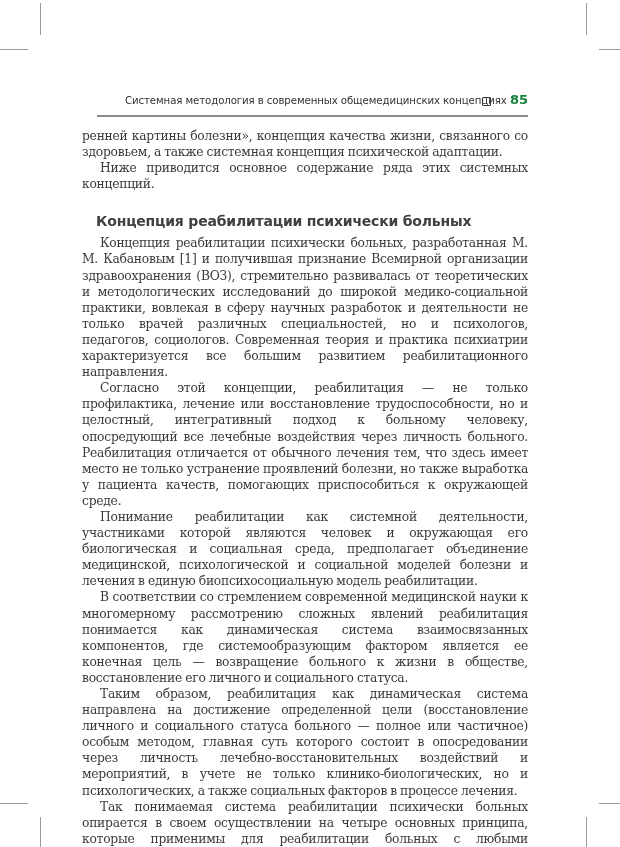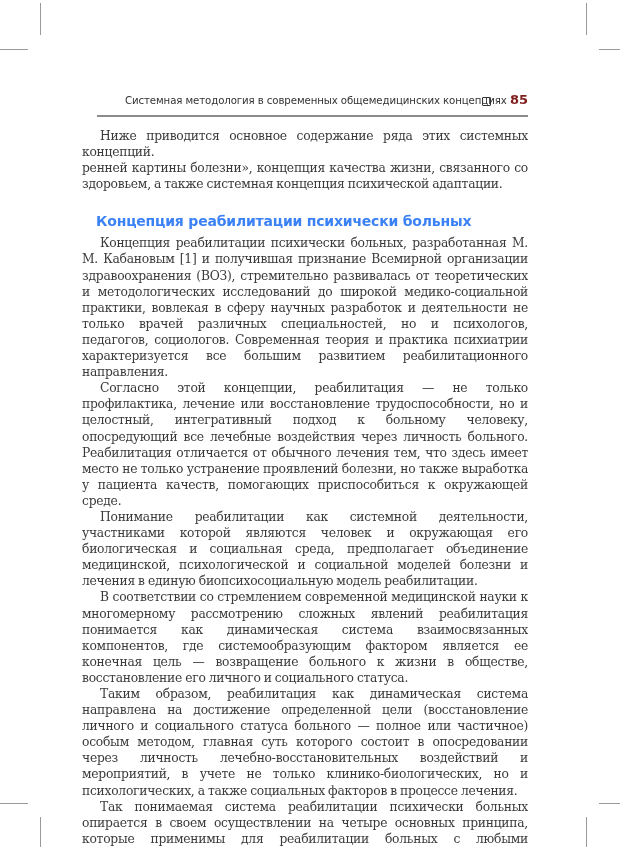--- a/index.html
+++ b/index.html
@@ -3,47 +3,47 @@
 <meta charset="utf-8">
 <style>
   html, body { margin:0; padding:0; background:#ffffff; }
   body { width:620px; height:847px; position:relative; overflow:hidden; font-family:"DejaVu Serif", serif; color:#3a3a3a; }
   .crop { position:absolute; background:#9a9a9a; }
   .crop.h { height:1px; width:28px; }
   .crop.v { width:1px; height:32px; }
   .header { position:absolute; left:97px; top:91px; width:431px; height:24px; border-bottom:2px solid #8c8c8c; }
   .running-title { position:absolute; left:28px; top:4px; font-family:"DejaVu Sans", sans-serif; font-size:10.2px; color:#333; letter-spacing:-0.1px; white-space:nowrap;text-align:right; }
   .bullet-box { position:absolute; left:385px; top:6px; width:7px; height:7px; border:1.5px solid #333; border-radius:1px; }
-  .page-num { position:absolute; right:0px; top:1px; font-family:"DejaVu Sans", sans-serif; font-weight:bold; font-size:13px; color:#7f1d1d; }
+  .page-num { position:absolute; right:0px; top:1px; font-family:"DejaVu Sans", sans-serif; font-weight:bold; font-size:13px; color:#15803d; }
   .content { position:absolute; left:82px; top:128px; width:446px; }
   .p { font-size:12.3px; line-height:16.1px; text-align:justify; margin:0; letter-spacing:-0.25px; word-spacing:-0.5px; }
   .p.indent { text-indent:18px; }
-  .heading { font-family:"DejaVu Sans", sans-serif; font-weight:bold; font-size:14px; color:#3b82f6; margin:21px 0 6px 14px; letter-spacing:-0.2px; }
+  .heading { font-family:"DejaVu Sans", sans-serif; font-weight:bold; font-size:14px; color:#404040; margin:21px 0 6px 14px; letter-spacing:-0.2px; }
 </style>
 </head>
 <body>
 
 <div class="crop v" style="left:40px; top:3px;"></div>
 <div class="crop h" style="left:0px; top:49px;"></div>
 <div class="crop v" style="left:586px; top:3px;"></div>
 <div class="crop h" style="left:599px; top:49px;"></div>
 <div class="crop h" style="left:0px; top:803px;"></div>
 <div class="crop v" style="left:40px; top:817px;"></div>
 <div class="crop h" style="left:599px; top:803px;"></div>
 <div class="crop v" style="left:586px; top:817px;"></div>
 
 <div class="header">
   <span class="running-title">Системная методология в современных общемедицинских концепциях</span>
   <span class="bullet-box"></span>
   <span class="page-num">85</span>
 </div>
 
 <div class="content">
+  <p class="p">ренней картины болезни», концепция качества жизни, связанного со здоровьем, а также системная концепция психической адаптации.</p>
   <p class="p indent">Ниже приводится основное содержание ряда этих системных концепций.</p>
-  <p class="p">ренней картины болезни», концепция качества жизни, связанного со здоровьем, а также системная концепция психической адаптации.</p>
 
   <div class="heading">Концепция реабилитации психически больных</div>
 
   <p class="p indent">Концепция реабилитации психически больных, разработанная М. М. Кабановым [1] и получившая признание Всемирной организации здравоохранения (ВОЗ), стремительно развивалась от теоретических и методологических исследований до широкой медико-социальной практики, вовлекая в сферу научных разработок и деятельности не только врачей различных специальностей, но и психологов, педагогов, социологов. Современная теория и практика психиатрии характеризуется все большим развитием реабилитационного направления.</p>
   <p class="p indent">Согласно этой концепции, реабилитация — не только профилактика, лечение или восстановление трудоспособности, но и целостный, интегративный подход к больному человеку, опосредующий все лечебные воздействия через личность больного. Реабилитация отличается от обычного лечения тем, что здесь имеет место не только устранение проявлений болезни, но также выработка у пациента качеств, помогающих приспособиться к окружающей среде.</p>
   <p class="p indent">Понимание реабилитации как системной деятельности, участниками которой являются человек и окружающая его биологическая и социальная среда, предполагает объединение медицинской, психологической и социальной моделей болезни и лечения в единую биопсихосоциальную модель реабилитации.</p>
   <p class="p indent">В соответствии со стремлением современной медицинской науки к многомерному рассмотрению сложных явлений реабилитация понимается как динамическая система взаимосвязанных компонентов, где системообразующим фактором является ее конечная цель — возвращение больного к жизни в обществе, восстановление его личного и социального статуса.</p>
   <p class="p indent">Таким образом, реабилитация как динамическая система направлена на достижение определенной цели (восстановление личного и социального статуса больного — полное или частичное) особым методом, главная суть которого состоит в опосредовании через личность лечебно-восстановительных воздействий и мероприятий, в учете не только клинико-биологических, но и психологических, а также социальных факторов в процессе лечения.</p>
   <p class="p indent">Так понимаемая система реабилитации психически больных опирается в своем осуществлении на четыре основных принципа, которые применимы для реабилитации больных с любыми заболеваниями с учетом их специфики. Это следующие принципы: принцип партнерства врача и больного;</p>
 </div>

